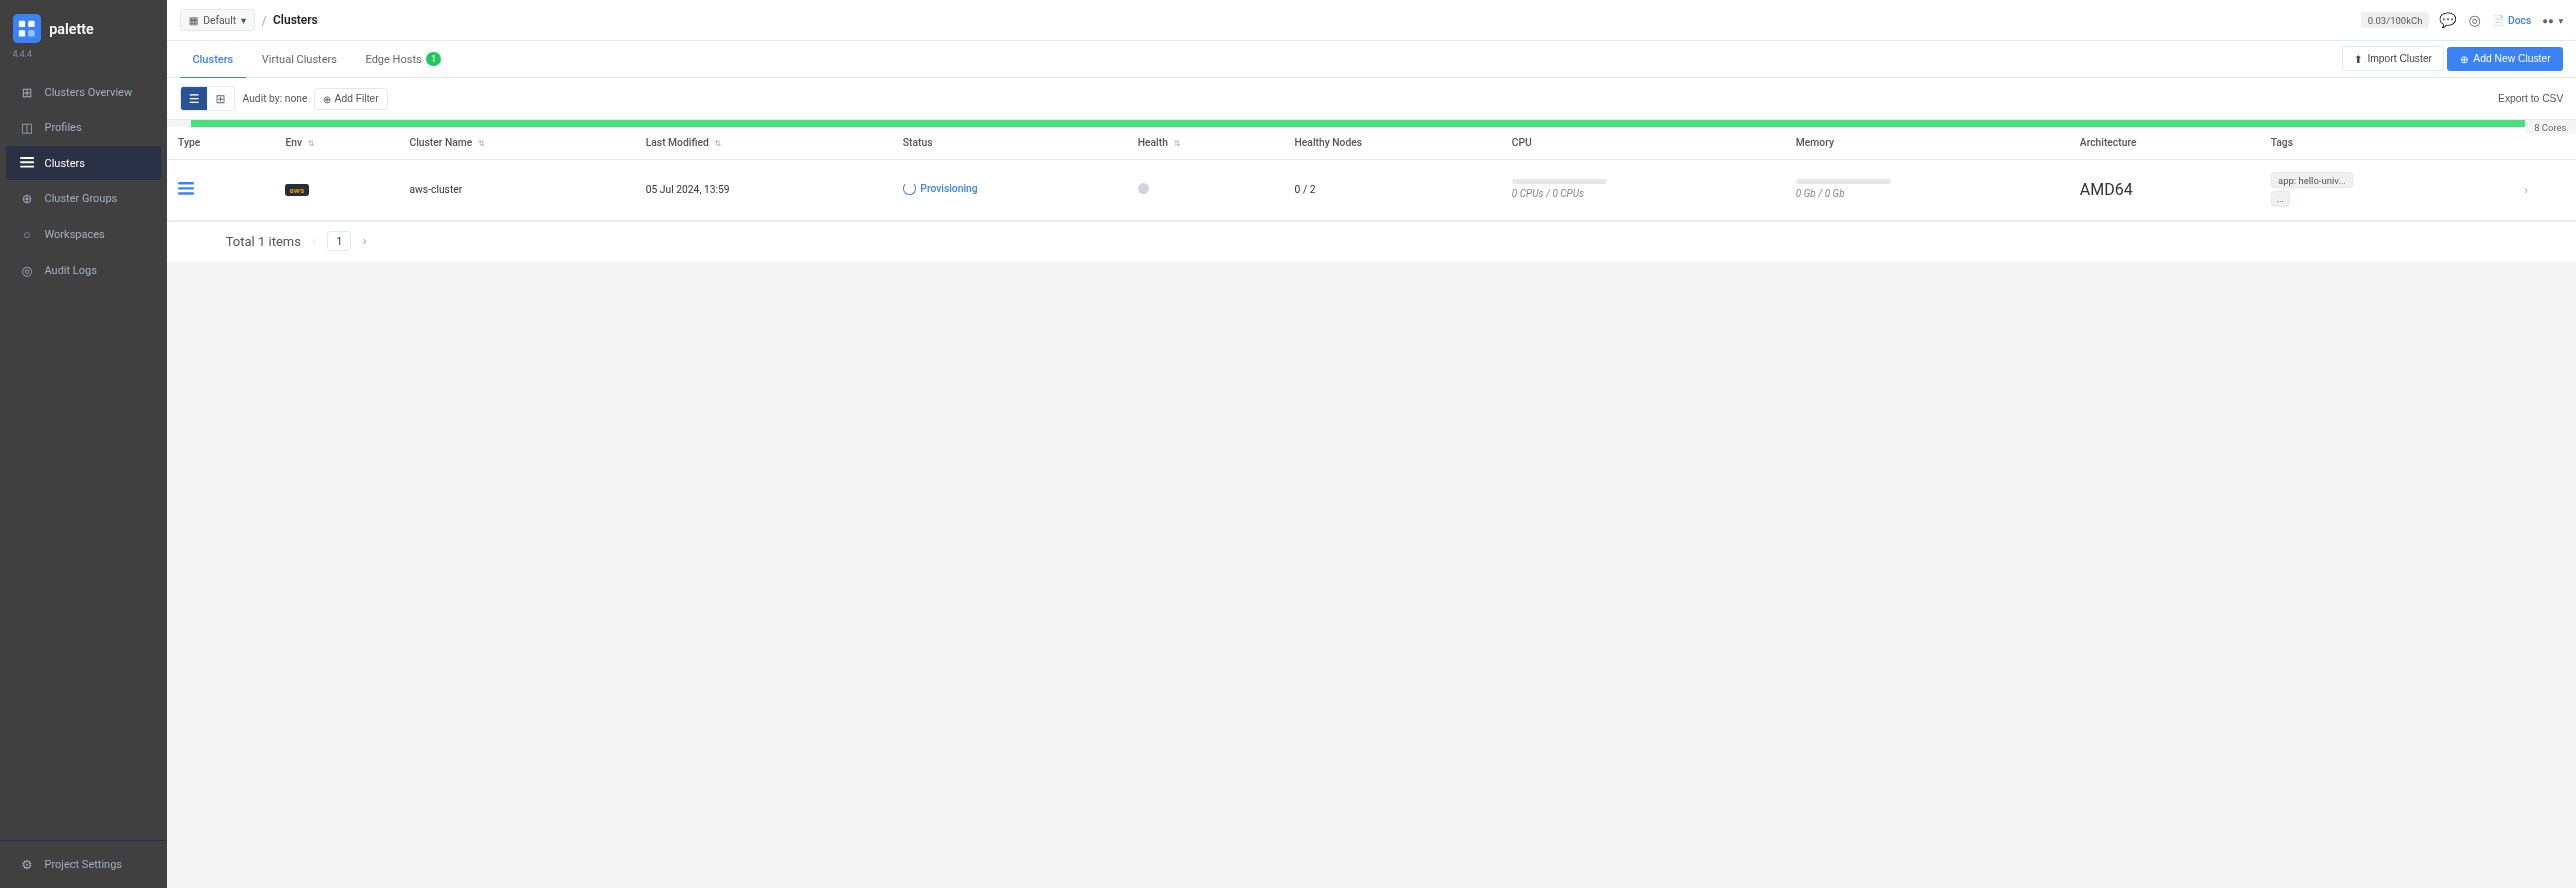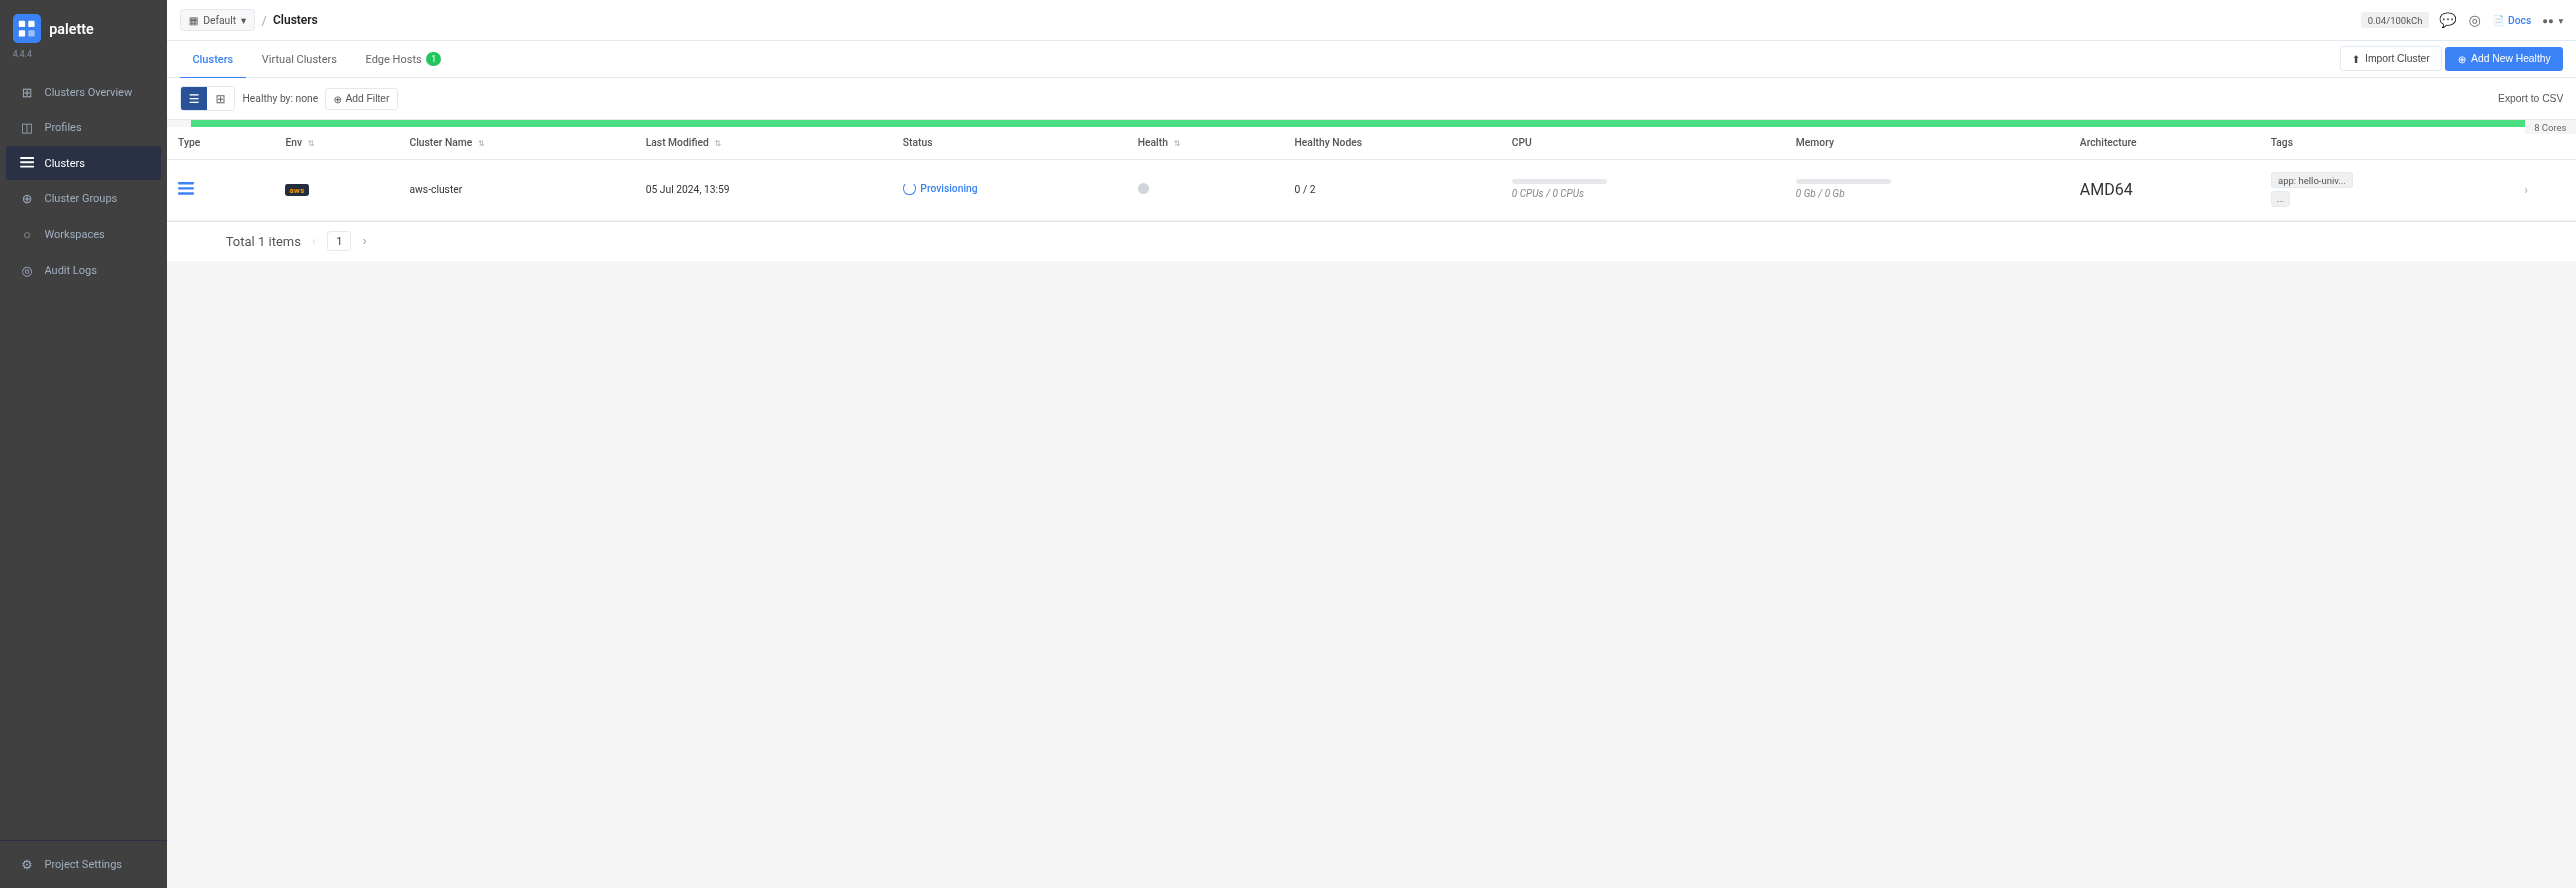--- a/index.html
+++ b/index.html
@@ -482,21 +482,21 @@
     <div class="topbar-breadcrumb">
       <div class="breadcrumb-workspace">
         <span>▦</span>
         <span>Default</span>
         <span>▾</span>
       </div>
       <span class="breadcrumb-sep">/</span>
       <span class="breadcrumb-current">Clusters</span>
     </div>
     <div class="topbar-right">
-      <span class="usage-badge">0.04/100kCh</span>
+      <span class="usage-badge">0.03/100kCh</span>
       <span class="topbar-icon">💬</span>
       <span class="topbar-icon">◎</span>
       <span class="docs-link">
         <span>📄</span>
         <span>Docs</span>
       </span>
       <div class="user-area">
         <span>●●</span>
         <span>▾</span>
       </div>
@@ -514,31 +514,31 @@
       <span>Edge Hosts</span>
       <span class="tab-badge">1</span>
     </div>
     <div class="tabbar-spacer"></div>
     <button class="import-btn">
       <span>⬆</span>
       <span>Import Cluster</span>
     </button>
     <button class="add-btn">
       <span>⊕</span>
-      <span>Add New Healthy</span>
+      <span>Add New Cluster</span>
     </button>
   </div>
 
   <div class="toolbar">
     <div class="view-toggle">
       <button class="view-btn active">☰</button>
       <button class="view-btn">⊞</button>
     </div>
     <div class="filter-area">
-      <span class="filter-label">Healthy by: none</span>
+      <span class="filter-label">Audit by: none</span>
       <button class="add-filter-btn">
         <span>⊕</span>
         <span>Add Filter</span>
       </button>
     </div>
     <div class="toolbar-spacer"></div>
     <button class="export-btn">
       <span>Export to CSV</span>
     </button>
   </div>

